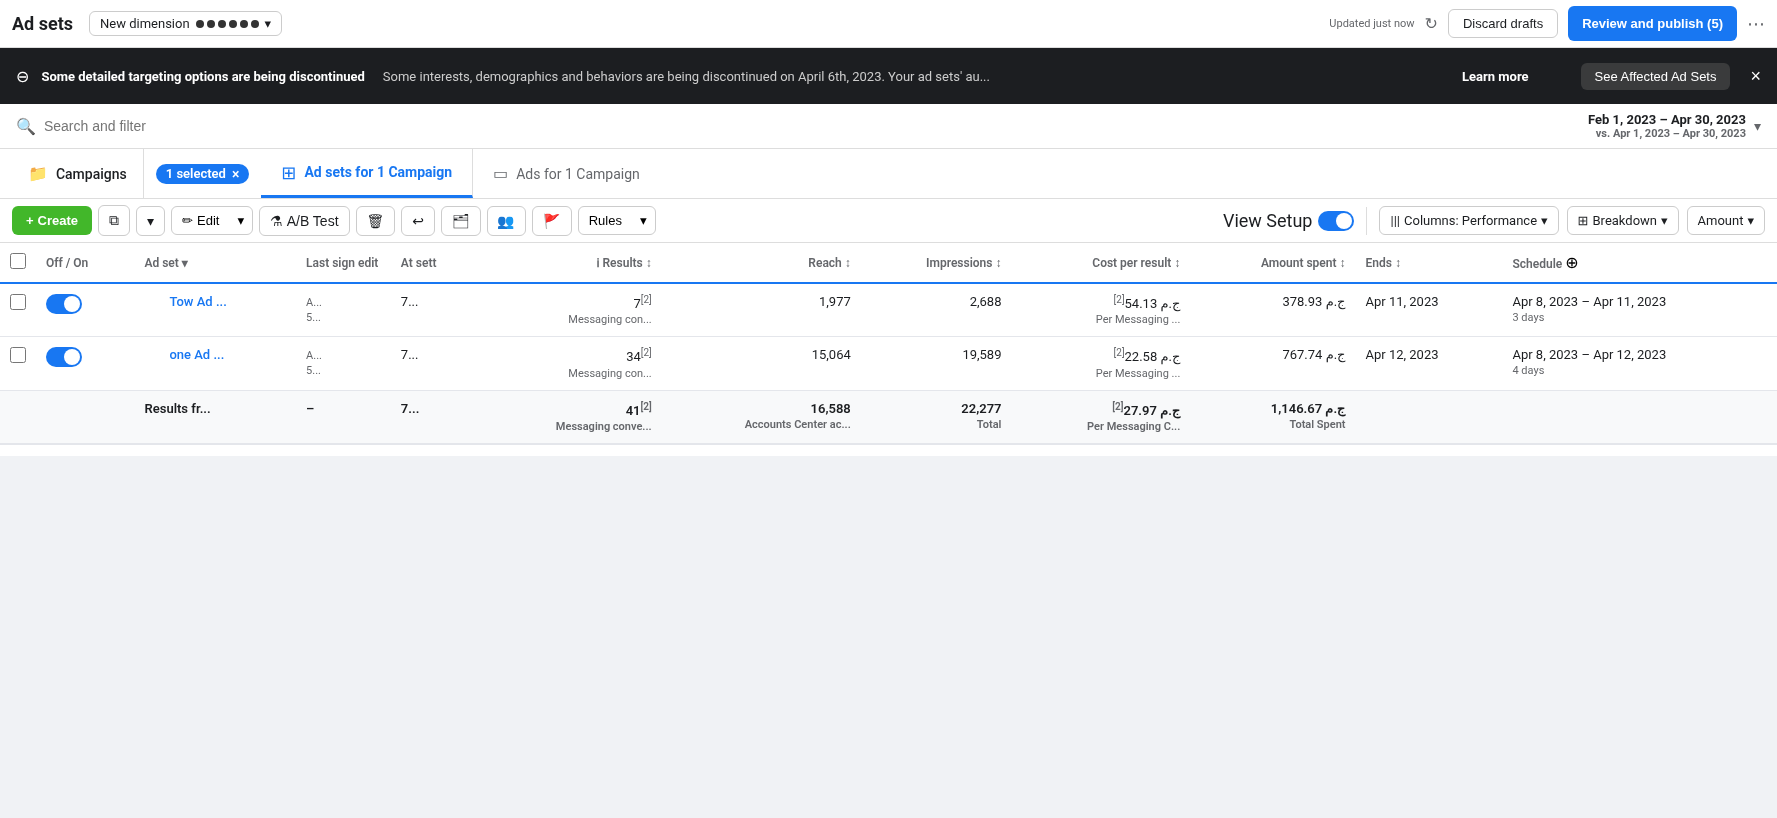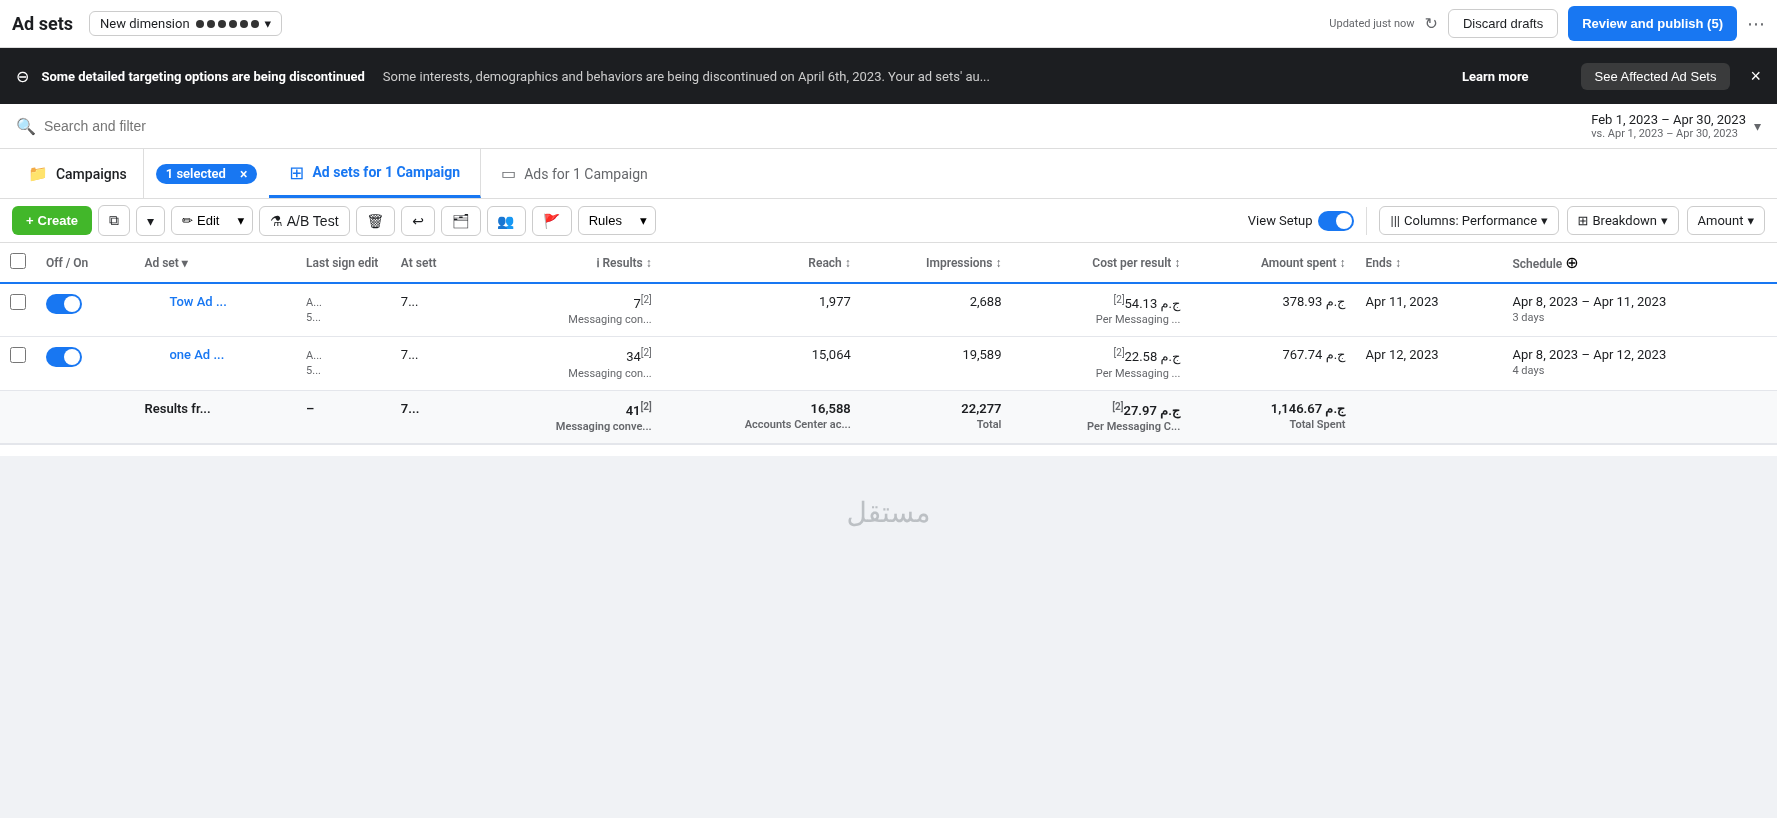--- a/index.html
+++ b/index.html
@@ -46,39 +46,39 @@
     .banner-close { background: none; border: none; color: #fff; font-size: 18px; cursor: pointer; margin-left: 8px; }
 
     
     .search-bar {
       background: #fff; border-bottom: 1px solid #ddd; padding: 8px 16px;
       display: flex; align-items: center; gap: 8px;
     }
     .search-input {
       border: none; outline: none; flex: 1; font-size: 14px; color: #0369a1;
     }
-    .date-range { margin-left: auto; text-align: left; font-size: 12px; color: #1c1e21; }
+    .date-range { margin-left: auto; text-align: right; font-size: 12px; color: #1c1e21; font-weight: bold; }
     .date-range-main { font-size: 13px; }
     .date-range-vs { color: #65676b; font-size: 11px; }
     .date-dropdown { background: none; border: none; cursor: pointer; font-size: 14px; color: #65676b; }
 
     
     .tabs-row {
       background: #fff; border-bottom: 1px solid #ddd; display: flex;
       align-items: center; padding: 0 12px; height: 50px; gap: 0;
     }
     .tab-campaigns {
       display: flex; align-items: center; gap: 8px; padding: 0 16px;
       border-right: 1px solid #ddd; height: 100%; cursor: pointer;
     }
     .tab-label { font-size: 14px; font-weight: 500; }
     .selected-badge {
       background: #1877f2; color: #fff; border-radius: 20px;
       padding: 2px 10px; font-size: 13px; font-weight: 600; display: flex;
-      align-items: center; gap: 14px;
+      align-items: center; gap: 6px;
     }
     .selected-badge-x { cursor: pointer; font-size: 14px; }
     .tab-adsets {
       display: flex; align-items: center; gap: 8px; padding: 0 20px;
       border-right: 1px solid #ddd; height: 100%; cursor: pointer;
       border-bottom: 3px solid #1877f2;
     }
     .tab-adsets-icon { color: #1877f2; font-size: 18px; }
     .tab-adsets-label { font-size: 14px; font-weight: 700; color: #1877f2; }
     .tab-ads {
@@ -104,21 +104,21 @@
       display: flex; align-items: center; gap: 4px;
     }
     .icon-btn-split {
       background: #fff; border: 1px solid #ccc; border-radius: 6px;
       display: flex; align-items: stretch; overflow: hidden;
     }
     .icon-btn-split .main { padding: 6px 10px; cursor: pointer; border: none; background: none; font-size: 13px; display: flex; align-items: center; gap: 4px; }
     .icon-btn-split .arrow { border-left: 1px solid #ccc; padding: 6px 8px; cursor: pointer; border: none; background: none; }
     .divider-v { width: 1px; background: #ddd; height: 28px; margin: 0 4px; }
     .toolbar-right { margin-left: auto; display: flex; align-items: center; gap: 8px; }
-    .view-setup { display: flex; align-items: center; gap: 6px; font-size: 13px; color: #1c1e21; }
+    .view-setup { display: flex; align-items: center; gap: 6px; font-size: 18px; color: #1c1e21; }
     .toggle { width: 36px; height: 20px; background: #1877f2; border-radius: 10px; display: inline-block; position: relative; cursor: pointer; }
     .toggle::after { content: ''; width: 16px; height: 16px; background: #fff; border-radius: 50%; position: absolute; top: 2px; right: 2px; }
     .columns-btn { display: flex; align-items: center; gap: 4px; cursor: pointer; padding: 6px 10px; border: 1px solid #ccc; border-radius: 6px; font-size: 13px; }
     .breakdown-btn { display: flex; align-items: center; gap: 4px; cursor: pointer; padding: 6px 10px; border: 1px solid #ccc; border-radius: 6px; font-size: 13px; }
     .reports-btn { display: flex; align-items: center; gap: 4px; cursor: pointer; padding: 6px 10px; border: 1px solid #ccc; border-radius: 6px; font-size: 13px; }
 
     
     .table-container { background: #fff; overflow-x: auto; }
     table { width: 100%; border-collapse: collapse; min-width: 1400px; }
     thead tr { border-bottom: 2px solid #1877f2; }
@@ -377,14 +377,13 @@
         </td>
         <td></td>
         <td></td>
       </tr>
     </tbody>
   </table>
   <div class="scrollbar-area"></div>
 </div>
 
 <div class="watermark">
-  <div class="watermark-logo">مستقل</div>
 </div>
 
 </body></html>

